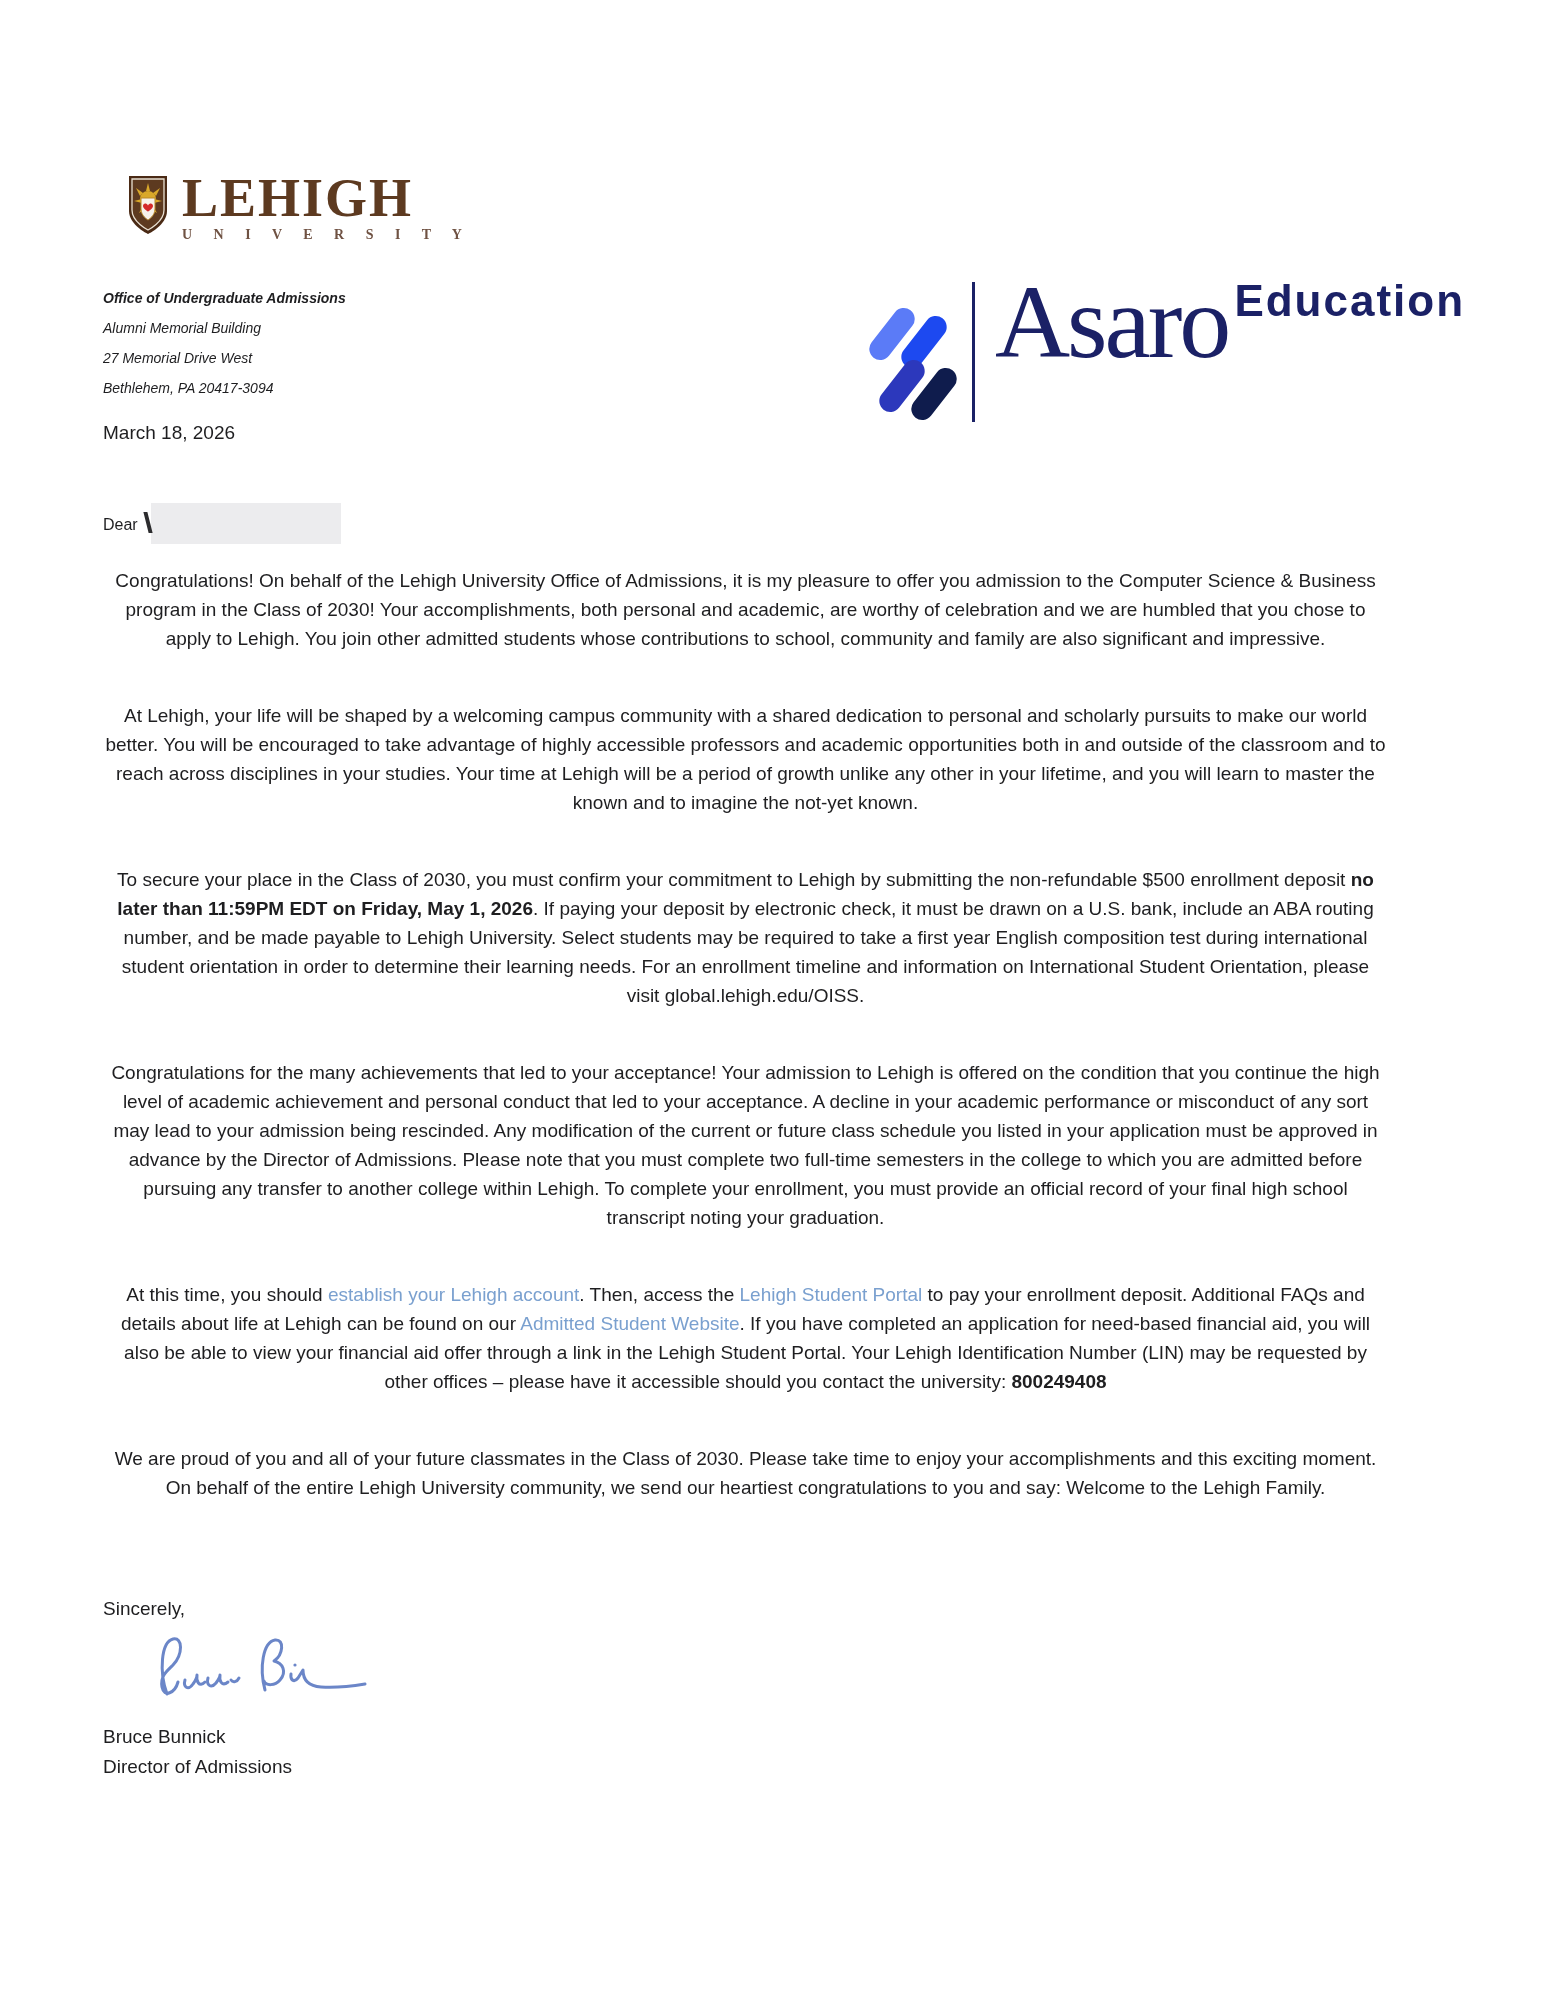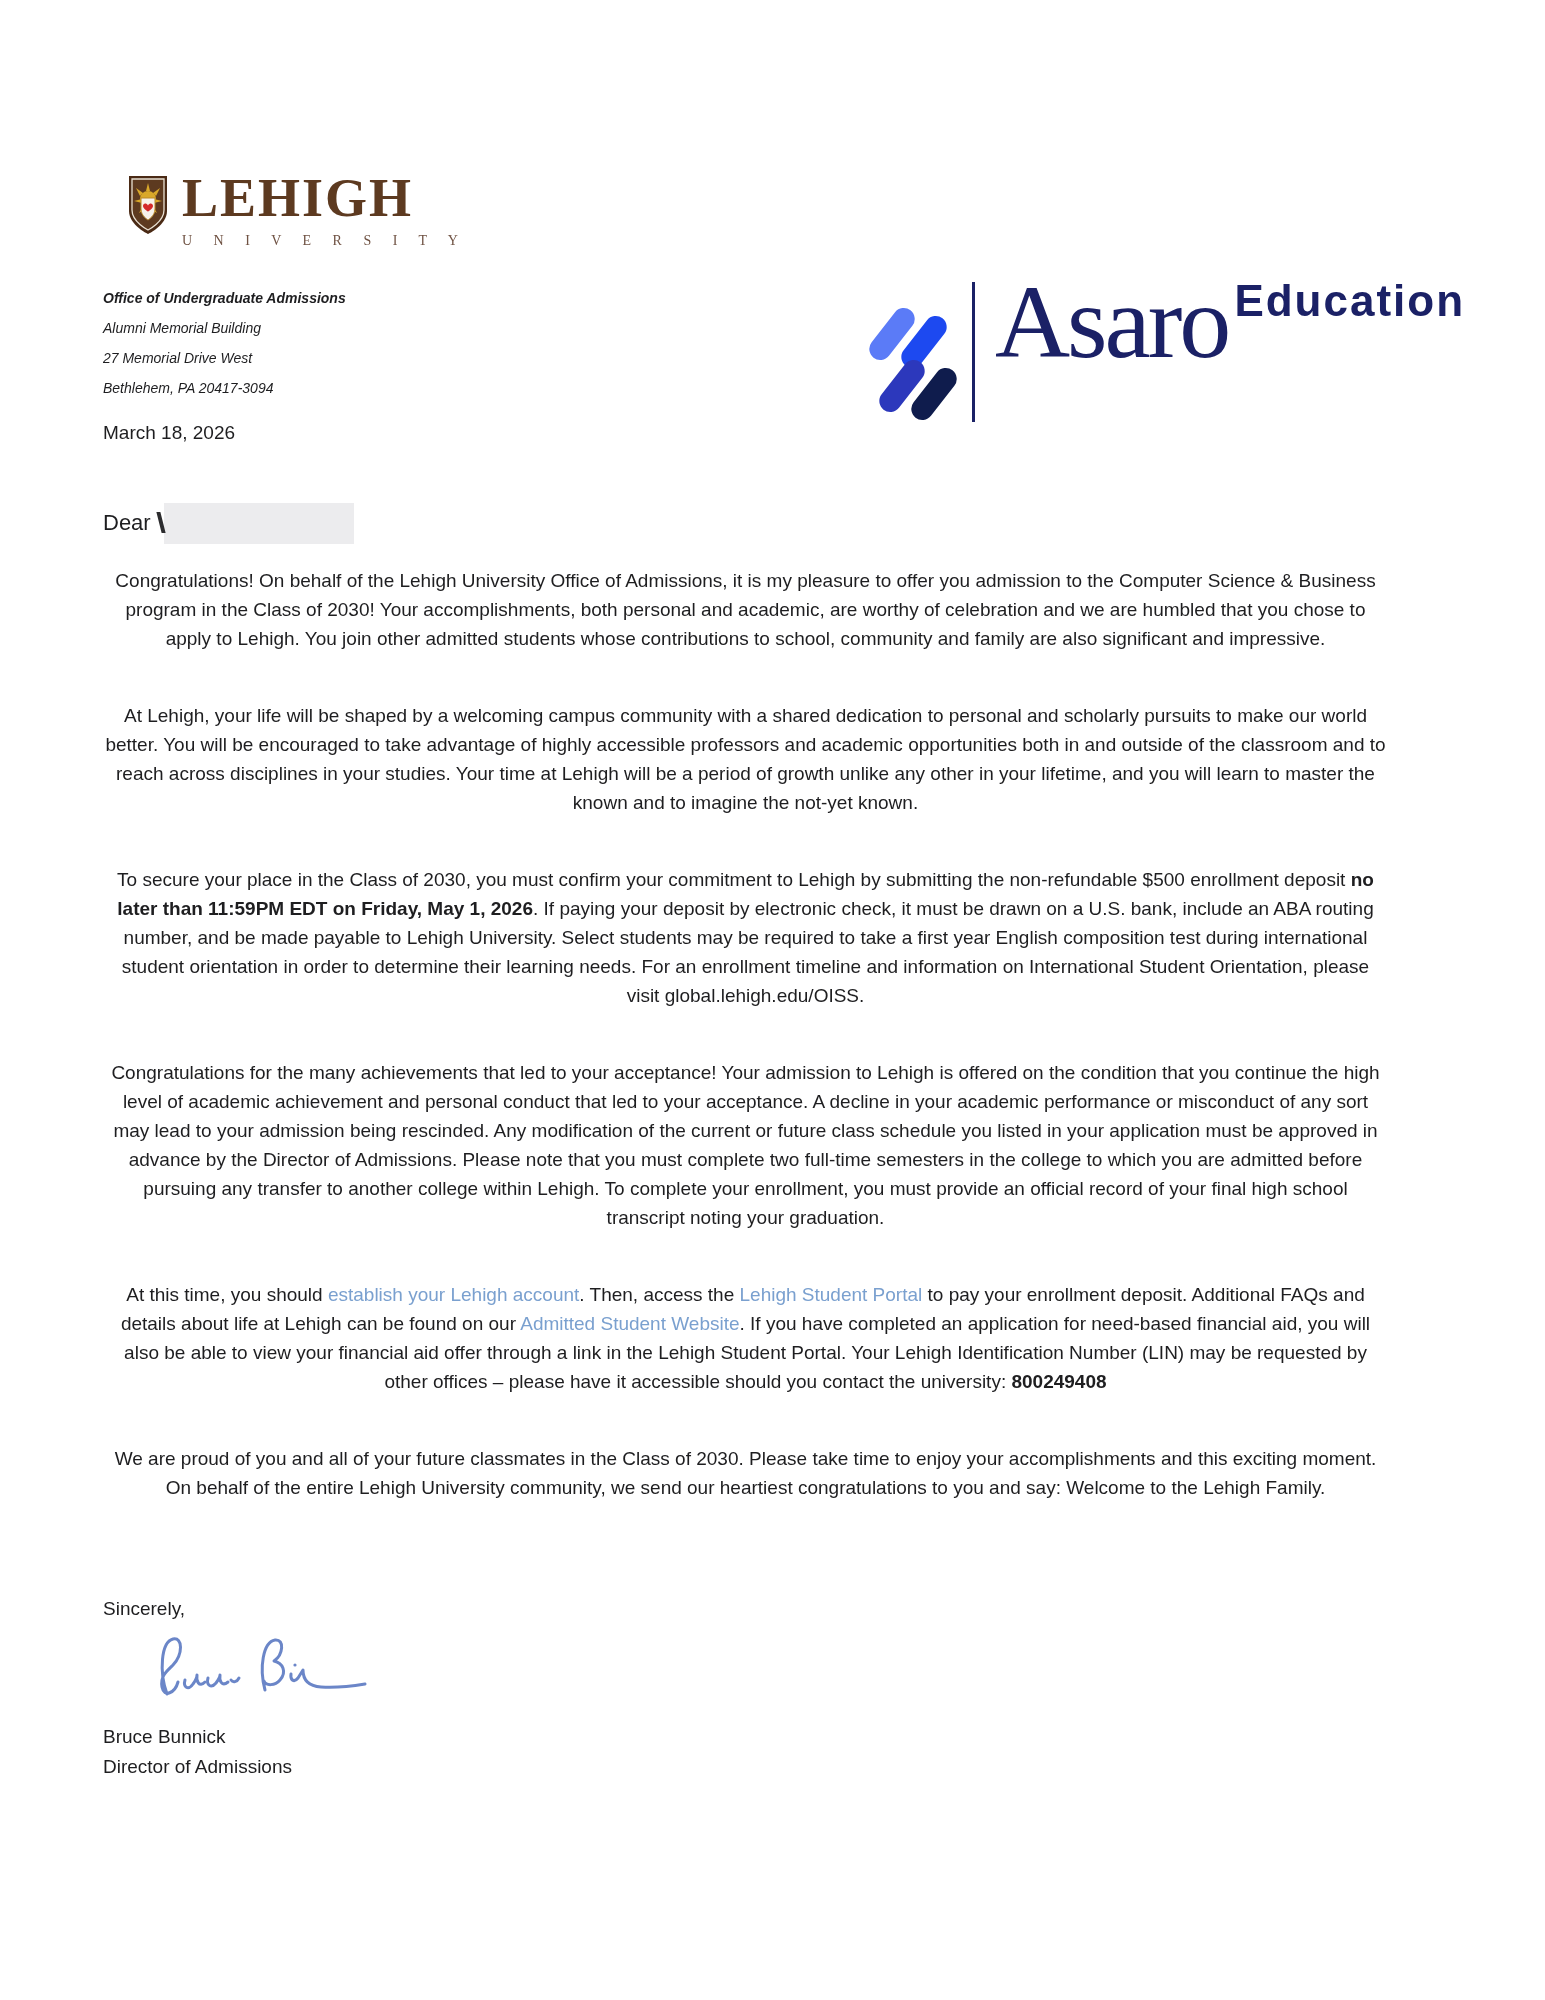--- a/index.html
+++ b/index.html
@@ -10,21 +10,21 @@
 
   
   .lehigh-logo { position:absolute; left:128px; top:175px; display:flex; align-items:flex-start; gap:14px; }
   .lehigh-words { display:flex; flex-direction:column; }
   .lehigh-name {
     font-family:Liberation Serif, serif; font-size:54px; line-height:46px;
     color:var(--brand-brown,#5d3a20); letter-spacing:2px; font-weight:600;
   }
   .lehigh-sub {
     font-family:"Liberation Serif", serif; font-size:14px; letter-spacing:9px;
-    color:#6f5243; margin-top:12px; font-weight:400;
+    color:#6f5243; margin-top:6px; font-weight:700;
   }
 
   .address { position:absolute; left:103px; top:283px; font-size:14px; line-height:30px;font-style:italic; }
   .address .office { font-weight:700; }
 
   
   .asaro-logo { position:absolute; left:868px; top:282px; display:flex; align-items:flex-start; }
   .asaro-icon { margin-top:16px; }
   .asaro-divider { width:3px; height:140px; background:var(--navy,#1b2166); margin-left:12px; }
   .asaro-words { margin-left:20px; display:flex; flex-direction:row; }
@@ -33,21 +33,21 @@
     color:var(--navy,#1b2166); letter-spacing:-3px; margin-top:-8px;
   }
   .asaro-sub {
     font-family:Liberation Sans, sans-serif; font-size:44px; line-height:38px;
     color:var(--navy,#1b2166); letter-spacing:2px; margin-left:6px; font-weight:600;
   }
 
   
   .date { position:absolute; left:103px; top:422px; font-size:19px; }
 
-  .salutation { position:absolute; left:103px; top:503px; font-size:22px; line-height:30px; }
+  .salutation { position:absolute; left:103px; top:503px; font-size:16px; line-height:30px; }
   .name-sliver {
     display:inline-block; width:4px; height:21px; background:#2c2c2e;
     transform:skewX(14deg); margin-left:8px; vertical-align:-3px;
   }
   .redaction {
     display:inline-block; width:190px; height:41px; background:var(--redaction,#ececee);
     vertical-align:-14px; margin-left:1px;
   }
 
   .body-text { position:absolute; left:103px; top:566px; width:1285px; font-size:19px; line-height:29px; }

